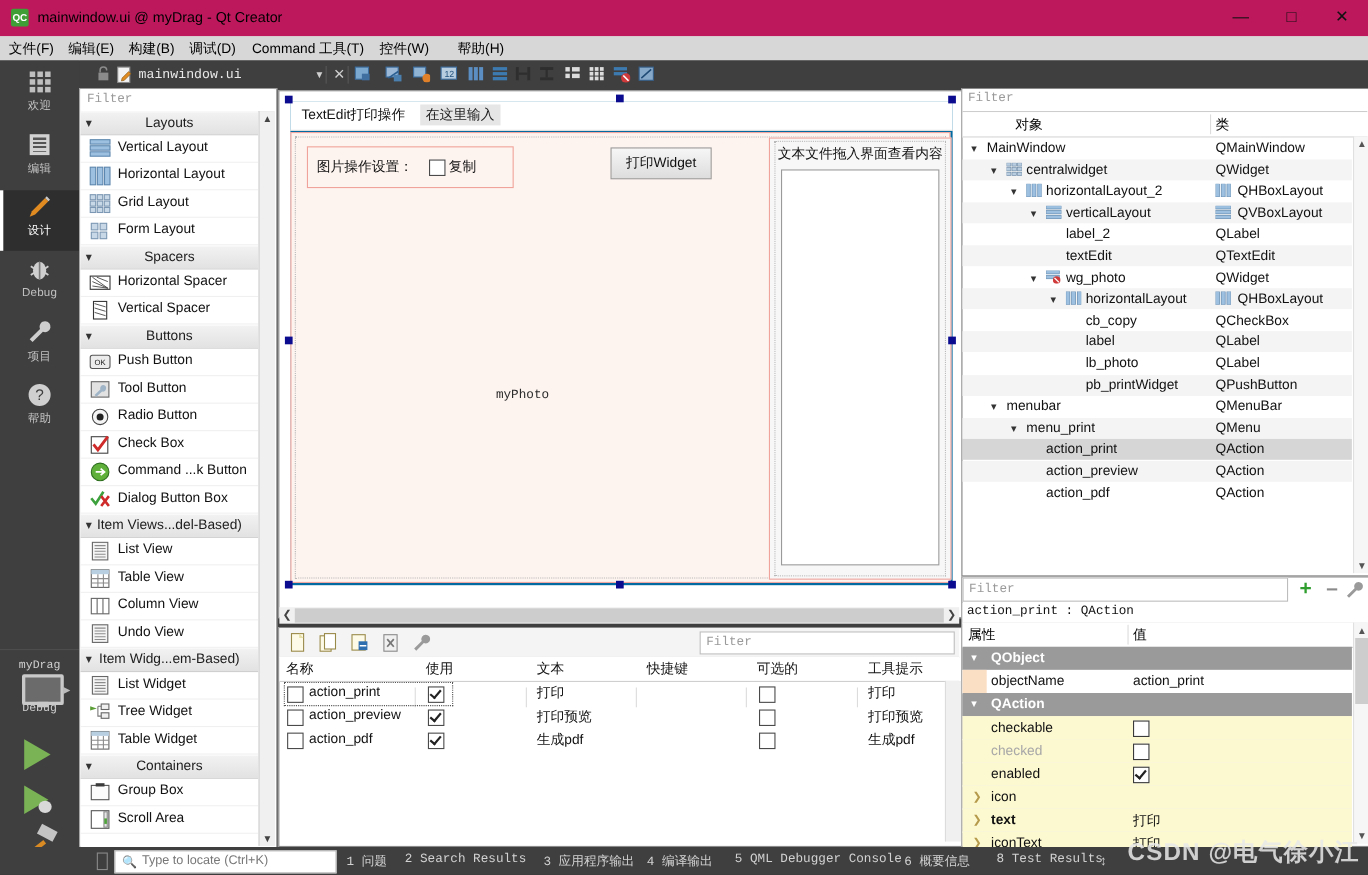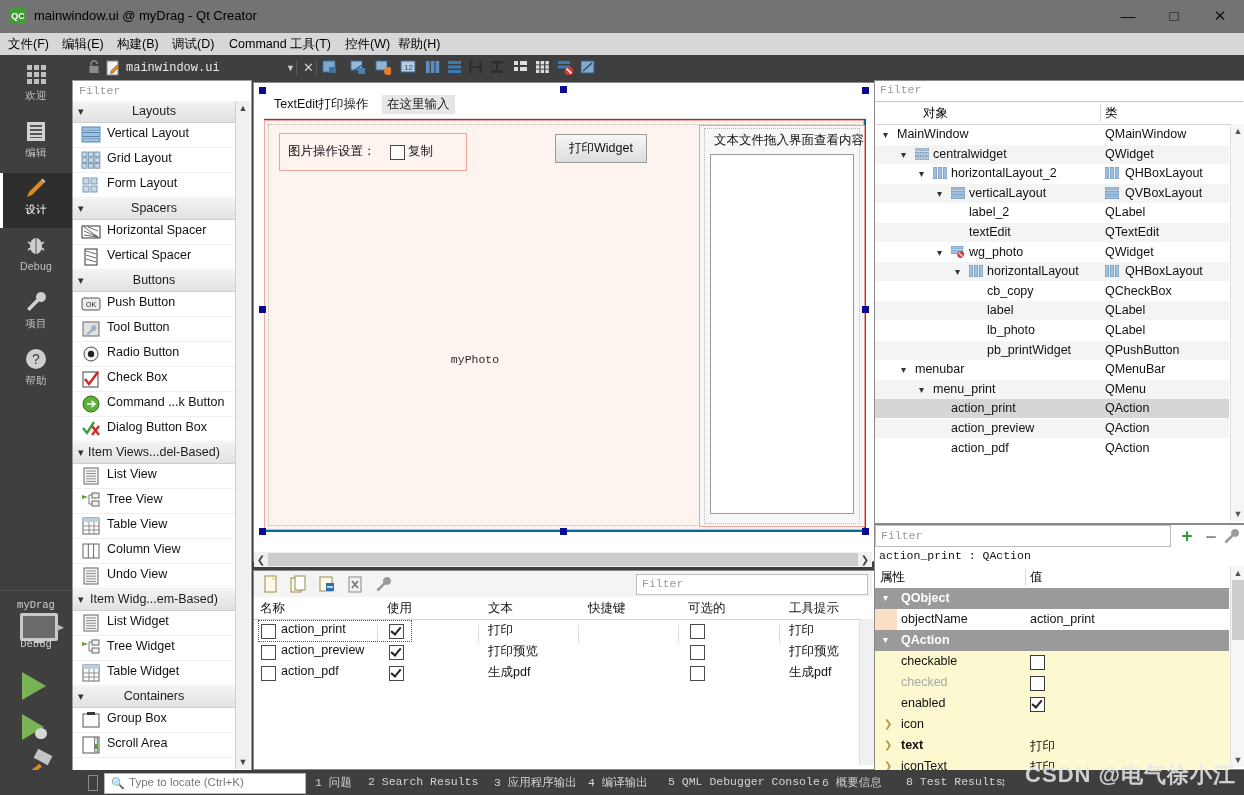--- a/index.html
+++ b/index.html
@@ -1,20 +1,20 @@
 <!DOCTYPE html>
 <html><head>
 <meta charset="utf-8">
 <style>
   html,body{margin:0;padding:0;background:#3c3c3c;}
   body{font-family:"Liberation Sans",sans-serif;font-size:12px;color:#000;}
   #app{position:relative;width:1244px;height:795px;overflow:hidden;background:#3f3f3f;}
 
   
-  .titlebar{position:absolute;left:0;top:0;width:1244px;height:33px;background:#737373;border-bottom:1px solid #e4e4e4;}
+  .titlebar{position:absolute;left:0;top:0;width:1244px;height:33px;background:#be185d;border-bottom:1px solid #e4e4e4;}
   .title-icon{position:absolute;left:10px;top:8px;width:16px;height:16px;background:#3f9f36;border-radius:2px;
               color:#fff;font-size:9px;font-weight:bold;text-align:center;line-height:16px;font-family:"Liberation Sans",sans-serif;}
   .title-text{position:absolute;left:34px;top:8px;font-size:13px;color:#000;white-space:nowrap;}
   .win-btn{position:absolute;top:0;width:46px;height:32px;text-align:center;line-height:32px;font-size:15px;color:#111;cursor:default;}
   .win-min{right:93px;}
   .win-max{right:47px;}
   .win-close{right:1px;}
 
   
   .menubar{position:absolute;left:0;top:33px;width:1244px;height:22px;background:#d7d7d7;}
@@ -80,21 +80,21 @@
   .central{position:absolute;left:0;top:28px;width:598px;height:408px;background:#fdf3ef;border:1px solid #f2a8a0;}
   .dotted{position:absolute;border:1px dotted #b9b9b9;}
   .wgphoto{position:absolute;left:14px;top:12px;width:186px;height:36px;border:1px solid #f0a39b;background:transparent;}
   .lbl-photo-set{position:absolute;left:8px;top:9px;font-size:12.5px;color:#111;}
   .cb-copy{position:absolute;left:110px;top:11px;width:13px;height:13px;border:1px solid #4a4a4a;background:#fff;}
   .cb-copy-lbl{position:absolute;left:128px;top:9px;font-size:12.5px;color:#111;}
   .pbprint{position:absolute;left:290px;top:13px;width:90px;height:27px;background:linear-gradient(#f6f6f6,#dddddd);border:1px solid #9b9b9b;
            text-align:center;line-height:27px;font-size:12.5px;color:#111;}
   .myphoto{position:absolute;left:130px;top:232px;width:160px;text-align:center;font-family:"Liberation Mono",monospace;font-size:11.5px;color:#2b2b2b;}
   .rightpane{position:absolute;left:434px;top:4px;width:164px;height:400px;border:1px solid #f0a39b;background:#f7f7f7;}
-  .rp-label{position:absolute;left:0;top:6px;width:164px;text-align:right;font-size:12.5px;color:#111;}
+  .rp-label{position:absolute;left:0;top:6px;width:164px;text-align:center;font-size:12.5px;color:#111;}
   .rp-edit{position:absolute;left:10px;top:28px;width:142px;height:358px;background:#ffffff;border:1px solid #9a9a9a;}
   .handle{position:absolute;width:7px;height:7px;background:#0b0b8f;}
   .canvas-hsb{position:absolute;left:254px;top:552px;width:618px;height:15px;background:#f0f0f0;}
   .canvas-hsb .lf,.canvas-hsb .rt{position:absolute;top:0;width:14px;height:15px;text-align:center;line-height:15px;font-size:10px;color:#444;}
   .canvas-hsb .lf{left:0;} .canvas-hsb .rt{right:0;}
   .canvas-hsb .thumb{position:absolute;left:14px;top:1px;width:590px;height:13px;background:#cdcdcd;}
 
   
   .actedit{position:absolute;left:253px;top:570px;width:620px;height:198px;background:#ffffff;border:1px solid #8a8a8a;}
   .ae-tb{position:absolute;left:0;top:0;width:618px;height:26px;background:#f4f4f4;border-bottom:1px solid #d6d6d6;}
@@ -182,21 +182,21 @@
   </div>
 
   <div class="menubar" id="menubar">
       <div class="mi" style="left: 8px;">文件(F)</div>
       <div class="mi" style="left: 62px;">编辑(E)</div>
       <div class="mi" style="left: 117px;">构建(B)</div>
       <div class="mi" style="left: 172px;">调试(D)</div>
       <div class="mi" style="left: 229px;">Command</div>
       <div class="mi" style="left: 290px;">工具(T)</div>
       <div class="mi" style="left: 345px;">控件(W)</div>
-      <div class="mi" style="left: 398px;">帮助(H)</div>
+      <div class="mi" style="left: 416px;">帮助(H)</div>
     </div>
 
   <div class="activity" id="activity">
       <div class="act-item" style="top: 4px;">
         <span class="act-glyph"><span class="grid9"></span></span>
         <span class="act-label">欢迎</span>
       </div>
       <div class="act-item" style="top: 61px;">
         <span class="act-glyph"><span class="doc-ic"></span></span>
         <span class="act-label">编辑</span>
@@ -344,20 +344,28 @@
       <div class="witem">
         <span class="wic"><svg width="20" height="18" viewBox="0 0 20 18">
             <rect x="1" y="1" width="18" height="4" fill="#9dc0e0" stroke="#5d87ae"></rect>
             <rect x="1" y="6.5" width="18" height="4" fill="#9dc0e0" stroke="#5d87ae"></rect>
             <rect x="1" y="12" width="18" height="4" fill="#9dc0e0" stroke="#5d87ae"></rect>
           </svg></span>
         <span class="wlabel">Vertical Layout</span>
       </div>
       <div class="witem">
         <span class="wic"><svg width="20" height="18" viewBox="0 0 20 18">
+            <rect x="1" y="1" width="5" height="16" fill="#9dc0e0" stroke="#5d87ae"></rect>
+            <rect x="7.5" y="1" width="5" height="16" fill="#9dc0e0" stroke="#5d87ae"></rect>
+            <rect x="14" y="1" width="5" height="16" fill="#9dc0e0" stroke="#5d87ae"></rect>
+          </svg></span>
+        <span class="wlabel">Horizontal Layout</span>
+      </div>
+      <div class="witem">
+        <span class="wic"><svg width="20" height="18" viewBox="0 0 20 18">
             <g fill="#c9d8e6" stroke="#7b97b3">
               <rect x="1" y="1" width="5" height="4.6"></rect>
               <rect x="7.4" y="1" width="5" height="4.6"></rect>
               <rect x="13.8" y="1" width="5" height="4.6"></rect>
               <rect x="1" y="6.8" width="5" height="4.6"></rect>
               <rect x="7.4" y="6.8" width="5" height="4.6"></rect>
               <rect x="13.8" y="6.8" width="5" height="4.6"></rect>
               <rect x="1" y="12.6" width="5" height="4.6"></rect>
               <rect x="7.4" y="12.6" width="5" height="4.6"></rect>
               <rect x="13.8" y="12.6" width="5" height="4.6"></rect>
@@ -445,29 +453,20 @@
         <span class="ctext">Item Views...del-Based)</span>
       </div>
       <div class="witem">
         <span class="wic"><svg width="20" height="18" viewBox="0 0 20 18">
             <rect x="3" y="1" width="14" height="16" fill="#f4f4f4" stroke="#666"></rect>
             <g stroke="#8c8c8c">
               <path d="M5 4h10M5 6.6h10M5 9.2h10M5 11.8h10M5 14.4h10"></path>
             </g>
           </svg></span>
         <span class="wlabel">List View</span>
-      </div>
-      <div class="witem">
-        <span class="wic"><svg width="20" height="18" viewBox="0 0 20 18">
-            <path d="M1 3l6 2-6 2z" fill="#5a9e35"></path>
-            <rect x="11" y="1" width="7" height="5" fill="#f0f0f0" stroke="#666"></rect>
-            <rect x="11" y="9" width="7" height="5" fill="#f0f0f0" stroke="#666"></rect>
-            <path d="M8 3v9h3M8 3h3" stroke="#777" fill="none"></path>
-          </svg></span>
-        <span class="wlabel">Tree View</span>
       </div>
       <div class="witem">
         <span class="wic"><svg width="20" height="18" viewBox="0 0 20 18">
             <rect x="2" y="1" width="16" height="16" fill="#fff" stroke="#666"></rect>
             <rect x="2" y="1" width="16" height="4" fill="#b8cfe2"></rect>
             <path d="M2 9h16M2 13h16M8 5v12M13 5v12" stroke="#8c8c8c"></path>
           </svg></span>
         <span class="wlabel">Table View</span>
       </div>
       <div class="witem">

